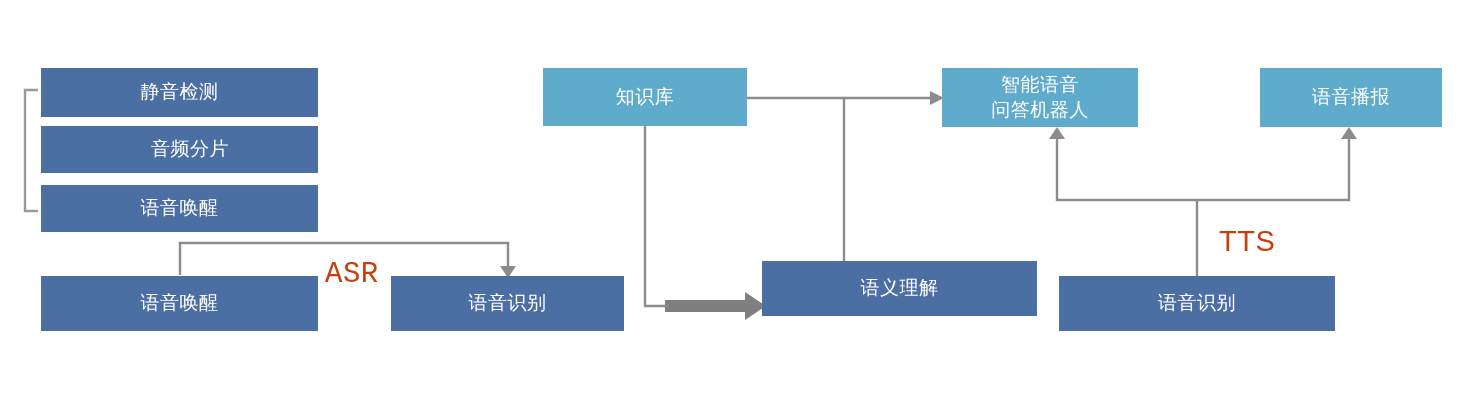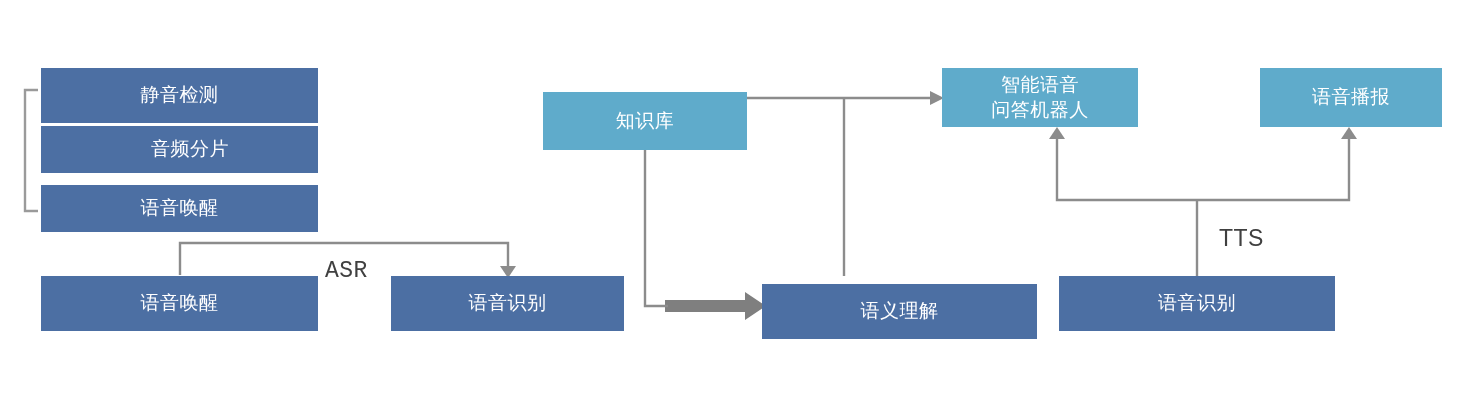--- a/index.html
+++ b/index.html
@@ -29,22 +29,22 @@
     letter-spacing: 0.5px;
     box-sizing: border-box;
     white-space: pre-line;
     user-select: none;
   }
   .node.dark  { background: #4C6FA3; }
   .node.light { background: #5FABCB; }
 
   .edge-label {
     position: absolute;
-    color: #404040;
-    font-size: 23px;
+    color: #c2410c;
+    font-size: 29px;
     letter-spacing: 0.5px;
     user-select: none;
   }
 
   svg.wires {
     position: absolute;
     left: 0;
     top: 0;
     width: 1471px;
     height: 400px;
@@ -85,27 +85,27 @@
 
     <path class="wire" d="M 844 276 L 844 98"></path>
 
     <path class="wire" d="M 1197 276 L 1197 200"></path>
     <path class="wire" d="M 1197 200 L 1057 200 L 1057 139"></path>
     <polygon class="arrowhead" points="1049,139 1065,139 1057,127"></polygon>
     <path class="wire" d="M 1197 200 L 1349 200 L 1349 139"></path>
     <polygon class="arrowhead" points="1341,139 1357,139 1349,127"></polygon>
   </svg>
 
-  <div class="node dark" style="left:41px;  top:68px;  width:277px; height:55px;">静音检测</div>
+  <div class="node dark" style="left:41px;  top:68px;  width:277px; height:49px;">静音检测</div>
   <div class="node dark" style="left:41px;  top:126px; width:277px; height:47px;padding-left:21px;">音频分片</div>
   <div class="node dark" style="left:41px;  top:185px; width:277px; height:47px;">语音唤醒</div>
   <div class="node dark" style="left:41px;  top:276px; width:277px; height:55px;">语音唤醒</div>
   <div class="node dark" style="left:391px; top:276px; width:233px; height:55px;">语音识别</div>
-  <div class="node light" style="left:543px; top:68px;  width:204px; height:58px;margin-top:24px;">知识库</div>
-  <div class="node dark" style="left:762px; top:284px; width:275px; height:55px;">语义理解</div>
+  <div class="node light" style="left:543px; top:68px;  width:204px; height:58px;">知识库</div>
+  <div class="node dark" style="left:762px; top:261px; width:275px; height:55px;">语义理解</div>
   <div class="node light" style="left:942px; top:68px;  width:196px; height:59px;">智能语音
 问答机器人</div>
   <div class="node dark" style="left:1059px;top:276px; width:276px; height:55px;">语音识别</div>
   <div class="node light" style="left:1260px;top:68px;  width:182px; height:59px;">语音播报</div>
 
   <div class="edge-label" style="left:325px; top:258px;font-family:Liberation Mono, monospace;">ASR</div>
   <div class="edge-label" style="left:1219px; top:225px;">TTS</div>
 
 </div>
 

